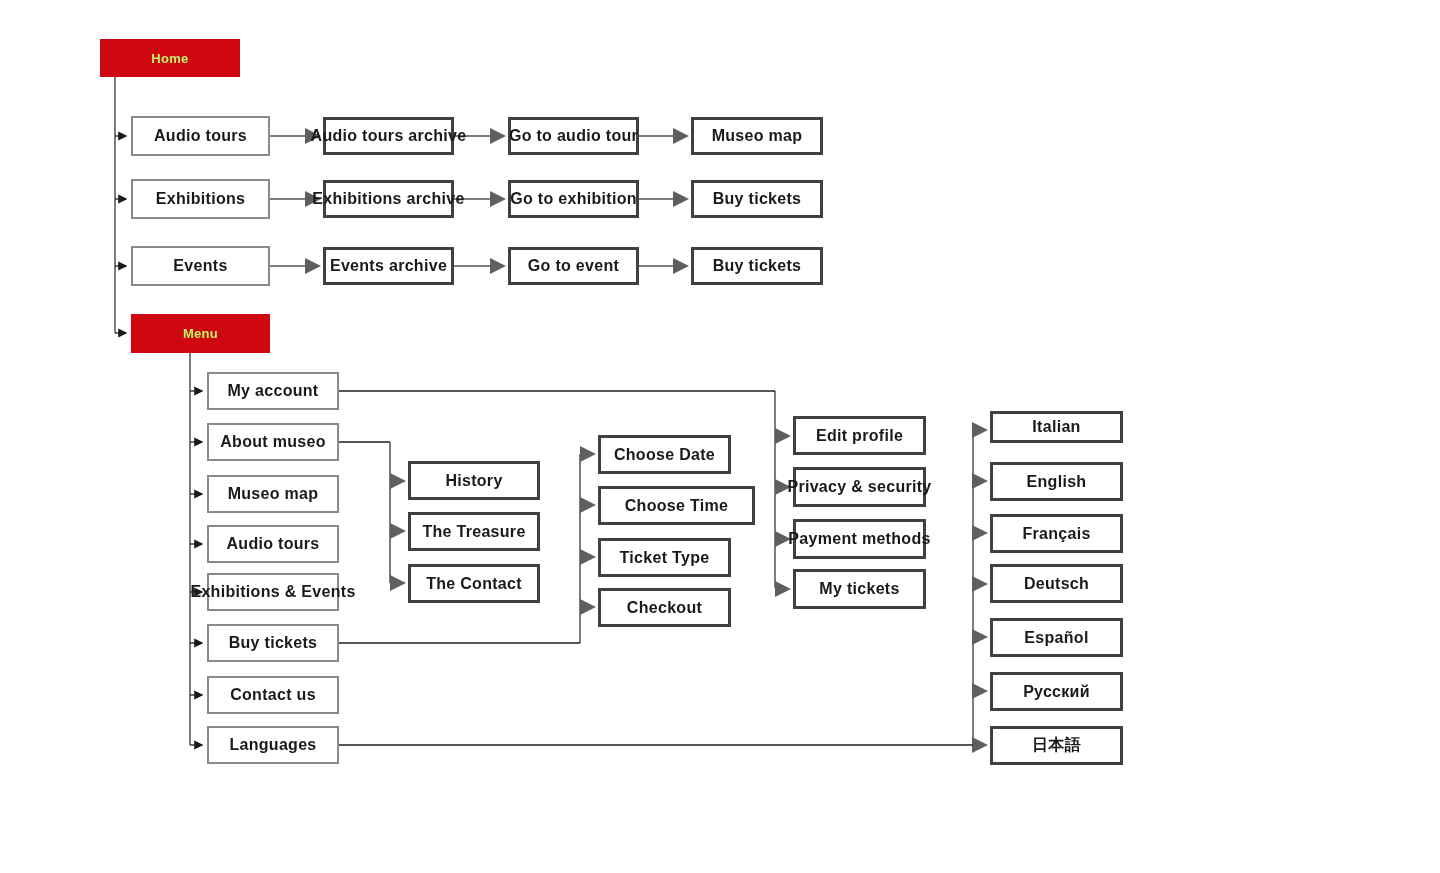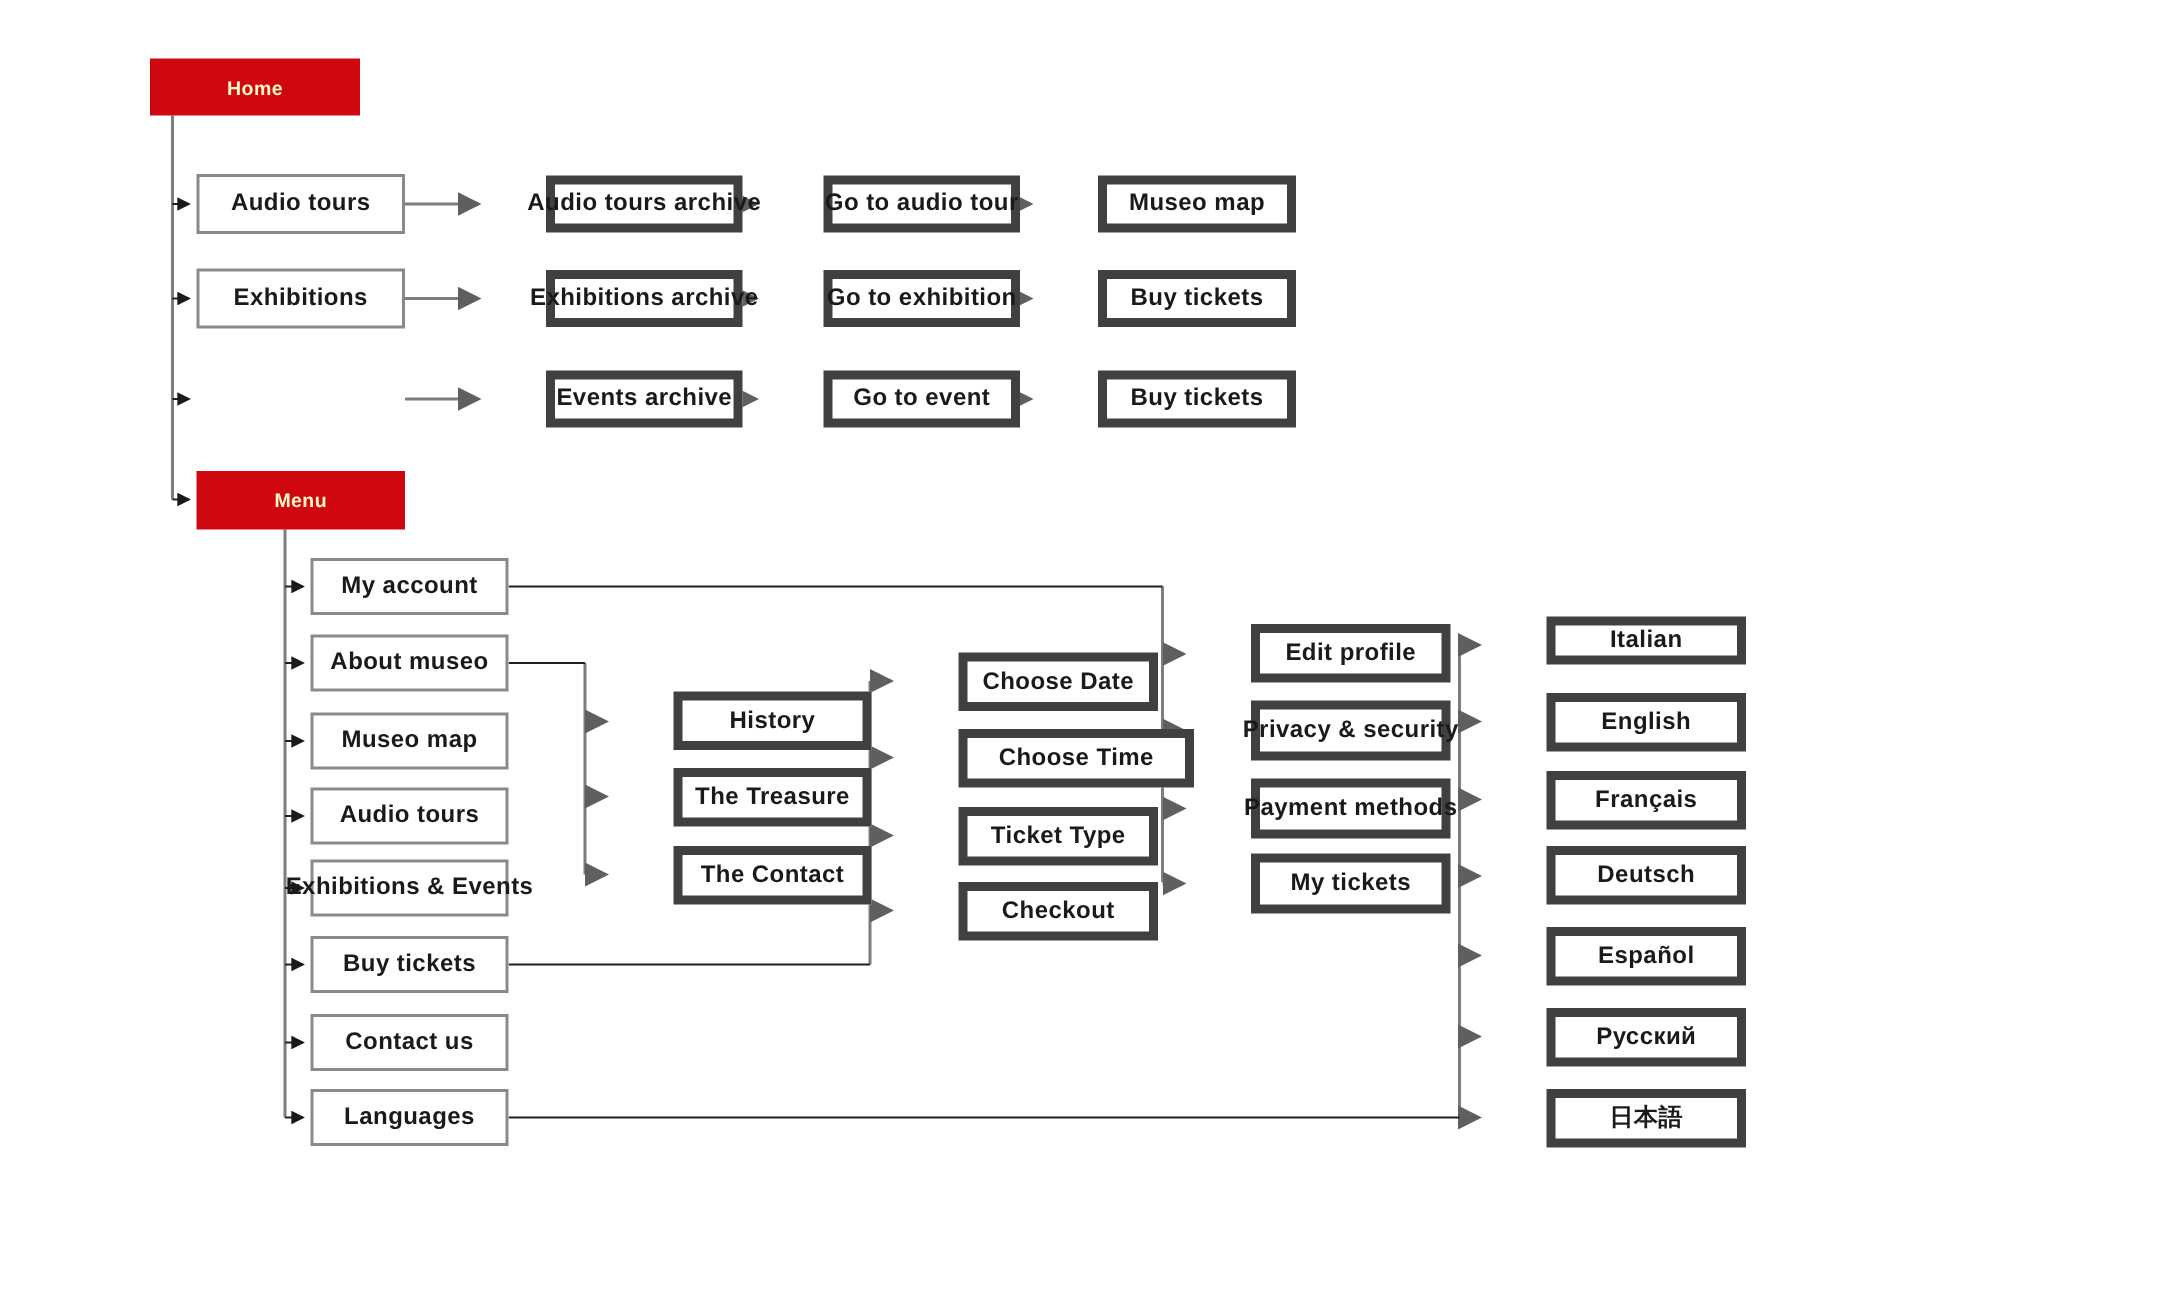--- a/index.html
+++ b/index.html
@@ -16,22 +16,22 @@
     z-index:2;
     box-sizing:border-box;
     display:flex; align-items:center; justify-content:center;
     background:#ffffff;
     color:#1a1a1a;
     font-size:16px; font-weight:700; letter-spacing:0.3px;
     white-space:nowrap;
     text-align:center;
   }
   .b-gray  { border:2px solid #8a8a8a; }
-  .b-black { border:6px solid #404040;margin-left:41px; }
-  .b-red   { border:none; background:var(--accent-red,#CE0711); color:#fef9c3; font-size:13px; }
+  .b-black { border:3px solid #404040; }
+  .b-red   { border:none; background:var(--accent-red,#CE0711); color:#bef264; font-size:13px; }
 </style>
 </head>
 <body>
 
 <div id="canvas">
 
   <svg id="wires" width="1440" height="873">
     <defs>
       <marker id="ag" markerWidth="8" markerHeight="8" refX="7" refY="4" orient="auto">
         <path d="M0,0 L8,4 L0,8 z" fill="#5f5f5f"></path>
@@ -109,20 +109,21 @@
   <div class="node b-gray" style="left:131px;top:116px;width:139px;height:40px">Audio tours</div>
   <div class="node b-black" style="left:323px;top:117px;width:131px;height:38px">Audio tours archive</div>
   <div class="node b-black" style="left:508px;top:117px;width:131px;height:38px">Go to audio tour</div>
   <div class="node b-black" style="left:691px;top:117px;width:132px;height:38px">Museo map</div>
 
   <div class="node b-gray" style="left:131px;top:179px;width:139px;height:40px">Exhibitions</div>
   <div class="node b-black" style="left:323px;top:180px;width:131px;height:38px">Exhibitions archive</div>
   <div class="node b-black" style="left:508px;top:180px;width:131px;height:38px">Go to exhibition</div>
   <div class="node b-black" style="left:691px;top:180px;width:132px;height:38px">Buy tickets</div>
 
+  <div class="node b-gray" style="left:131px;top:246px;width:139px;height:40px">Events</div>
   <div class="node b-black" style="left:323px;top:247px;width:131px;height:38px">Events archive</div>
   <div class="node b-black" style="left:508px;top:247px;width:131px;height:38px">Go to event</div>
   <div class="node b-black" style="left:691px;top:247px;width:132px;height:38px">Buy tickets</div>
 
   <div class="node b-gray" style="left:207px;top:372px;width:132px;height:38px">My account</div>
   <div class="node b-gray" style="left:207px;top:423px;width:132px;height:38px">About museo</div>
   <div class="node b-gray" style="left:207px;top:475px;width:132px;height:38px">Museo map</div>
   <div class="node b-gray" style="left:207px;top:525px;width:132px;height:38px">Audio tours</div>
   <div class="node b-gray" style="left:207px;top:573px;width:132px;height:38px">Exhibitions &amp; Events</div>
   <div class="node b-gray" style="left:207px;top:624px;width:132px;height:38px">Buy tickets</div>

